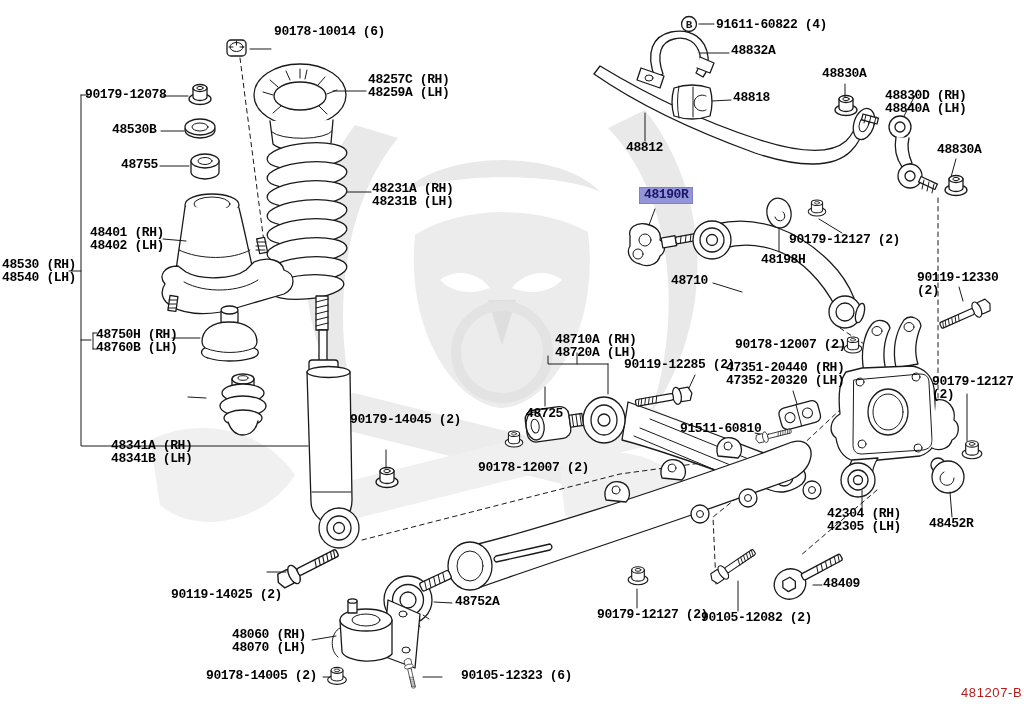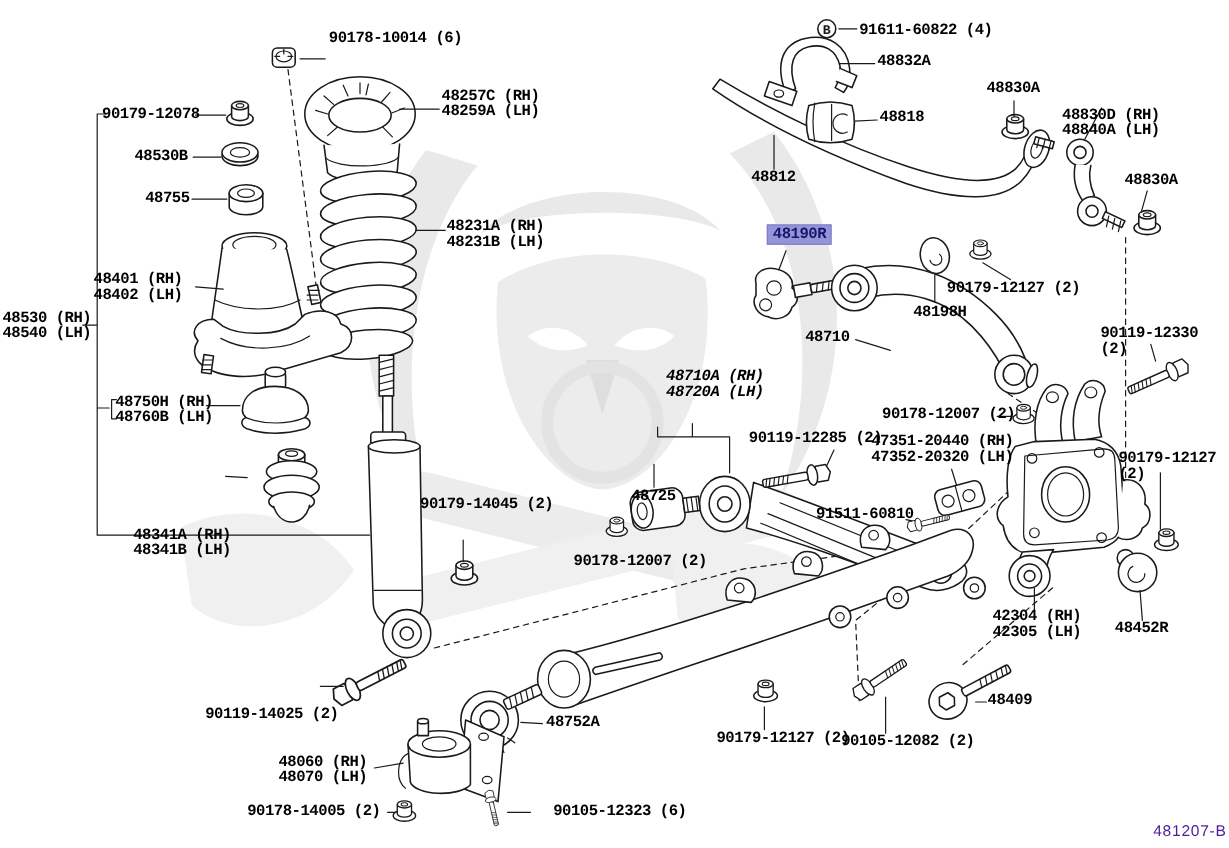--- a/index.html
+++ b/index.html
@@ -3,21 +3,21 @@
 <meta charset="utf-8">
 <style>
   html,body{margin:0;padding:0;}
   body{width:1024px;height:707px;position:relative;background:#fff;overflow:hidden;
        font-family:"Liberation Mono",monospace;}
   #stage{position:absolute;inset:0;width:1024px;height:707px;}
   svg{position:absolute;left:0;top:0;}
   .lbl{position:absolute;font:bold 13px/12.5px "Liberation Mono",monospace;color:#000;
        white-space:pre-line;letter-spacing:-0.4px;z-index:3;}
   .hl{background:#9495d8;color:#16166b;padding:1px 4px;border:1px solid #7f81c8;}
-  .code{position:absolute;font:13px "Liberation Sans",sans-serif;color:#4c1d95;
+  .code{position:absolute;font:13px "Liberation Sans",sans-serif;color:#b91c1c;
         letter-spacing:.6px;z-index:3;}
   .ln{fill:none;stroke:#1a1a1a;stroke-width:1.3;stroke-linecap:round;stroke-linejoin:round;}
   .fw{fill:#fff;stroke:#1a1a1a;stroke-width:1.3;stroke-linejoin:round;stroke-linecap:round;}
   .thin{stroke-width:1;}
   .dash{stroke-dasharray:4.5 4;}
   .wm{stroke:none;}
 </style>
 </head>
 <body>
 
@@ -347,21 +347,21 @@
 
 <div id="label-layer">
       <div class="lbl" style="left: 274px; top: 26px;">90178-10014 (6)</div>
       <div class="lbl" style="left: 85px; top: 89px;">90179-12078</div>
       <div class="lbl" style="left: 112px; top: 124px;">48530B</div>
       <div class="lbl" style="left: 121px; top: 159px;">48755</div>
       <div class="lbl" style="left: 368px; top: 74px;">48257C (RH)
 48259A (LH)</div>
       <div class="lbl" style="left: 372px; top: 183px;">48231A (RH)
 48231B (LH)</div>
-      <div class="lbl" style="left: 78px; top: 227px;">48401 (RH)
+      <div class="lbl" style="left: 90px; top: 227px;">48401 (RH)
 48402 (LH)</div>
       <div class="lbl" style="left: 2px; top: 259px;">48530 (RH)
 48540 (LH)</div>
       <div class="lbl" style="left: 96px; top: 329px;">48750H (RH)
 48760B (LH)</div>
       <div class="lbl" style="left: 111px; top: 398px; margin-top: 42px;">48341A (RH)
 48341B (LH)</div>
       <div class="lbl" style="left: 350px; top: 414px;">90179-14045 (2)</div>
       <div class="lbl" style="left: 171px; top: 565px; margin-top: 24px;">90119-14025 (2)</div>
       <div class="lbl" style="left: 455px; top: 596px;">48752A</div>
@@ -375,21 +375,21 @@
       <div class="lbl" style="left: 626px; top: 142px;">48812</div>
       <div class="lbl" style="left: 822px; top: 68px;">48830A</div>
       <div class="lbl" style="left: 885px; top: 62px; margin-top: 28px;">48830D (RH)
 48840A (LH)</div>
       <div class="lbl" style="left: 937px; top: 144px;">48830A</div>
       <div class="lbl hl" style="left: 639px; top: 187px;">48190R</div>
       <div class="lbl" style="left: 789px; top: 234px;">90179-12127 (2)</div>
       <div class="lbl" style="left: 761px; top: 254px;">48198H</div>
       <div class="lbl" style="left: 671px; top: 275px;">48710</div>
       <div class="lbl" style="left: 917px; top: 272px;">90119-12330 (2)</div>
-      <div class="lbl" style="left: 555px; top: 308px; font-style: italic;">48710A (RH)
+      <div class="lbl" style="left: 555px; top: 334px;">48710A (RH)
 48720A (LH)</div>
       <div class="lbl" style="left: 735px; top: 339px;">90178-12007 (2)</div>
       <div class="lbl" style="left: 624px; top: 359px;">90119-12285 (2)</div>
       <div class="lbl" style="left: 526px; top: 370px; margin-top: 38px;">48725</div>
       <div class="lbl" style="left: 726px; top: 362px;">47351-20440 (RH)
 47352-20320 (LH)</div>
       <div class="lbl" style="left: 932px; top: 376px;">90179-12127 (2)</div>
       <div class="lbl" style="left: 680px; top: 423px;">91511-60810</div>
       <div class="lbl" style="left: 478px; top: 462px;">90178-12007 (2)</div>
       <div class="lbl" style="left: 827px; top: 508px;">42304 (RH)

